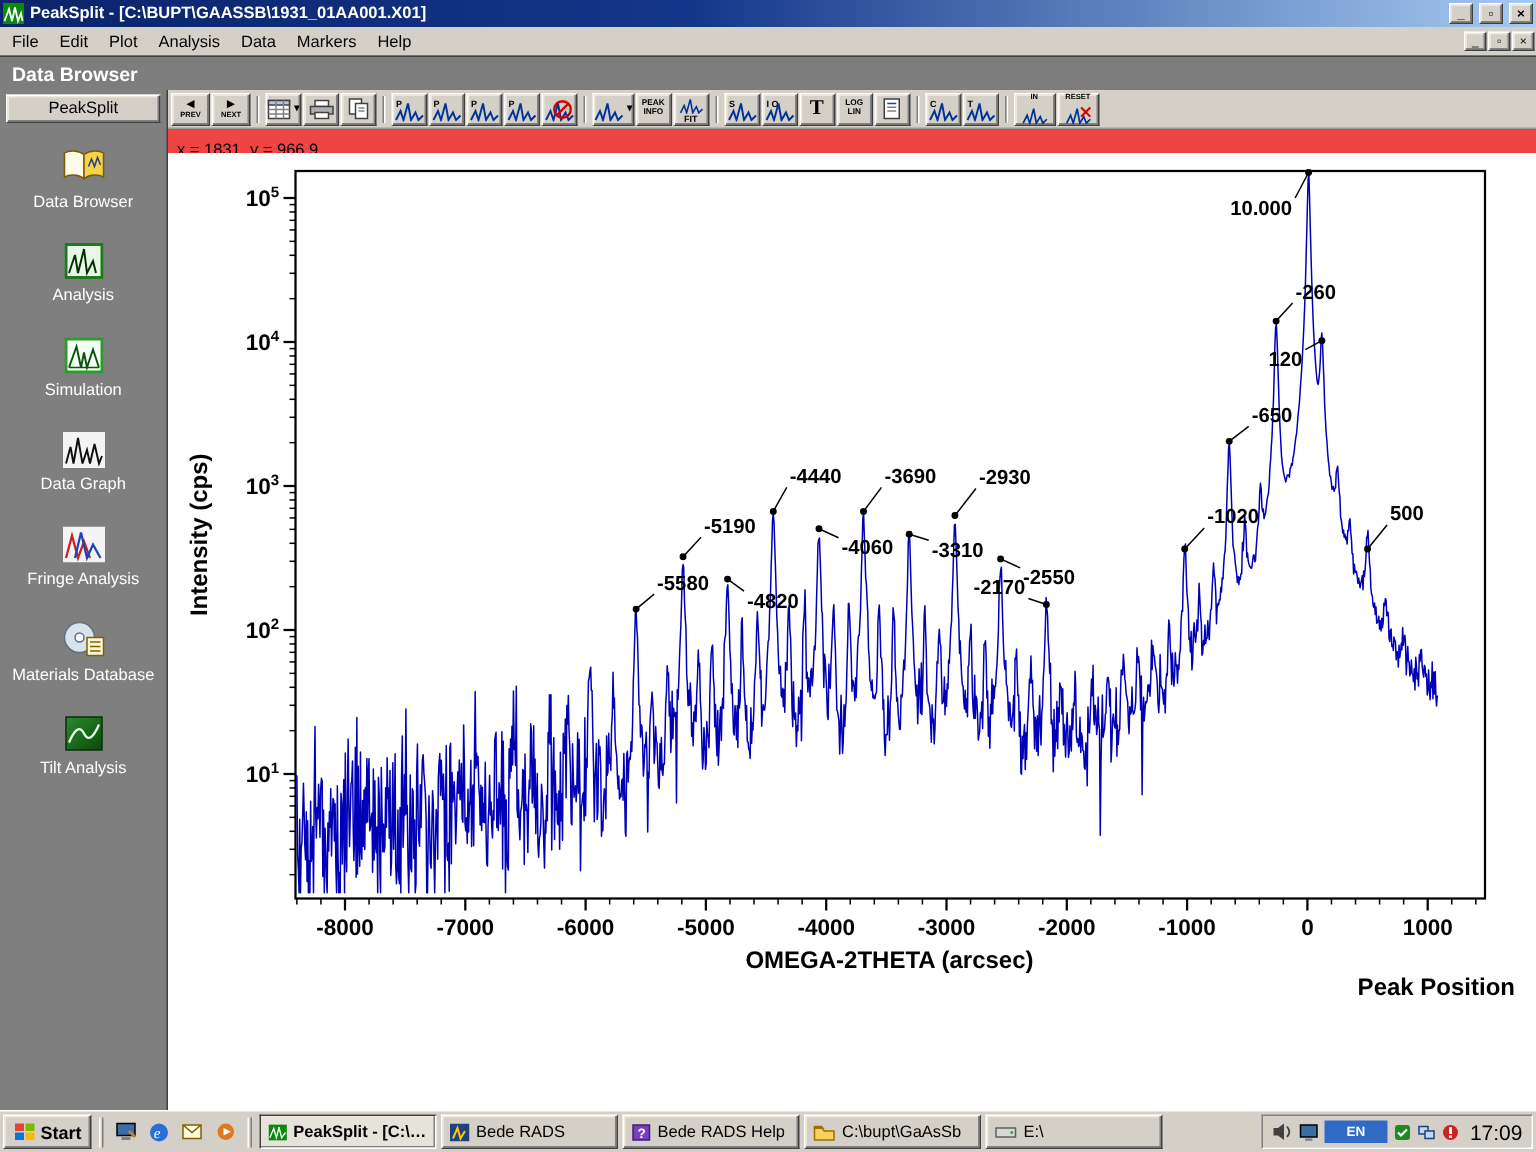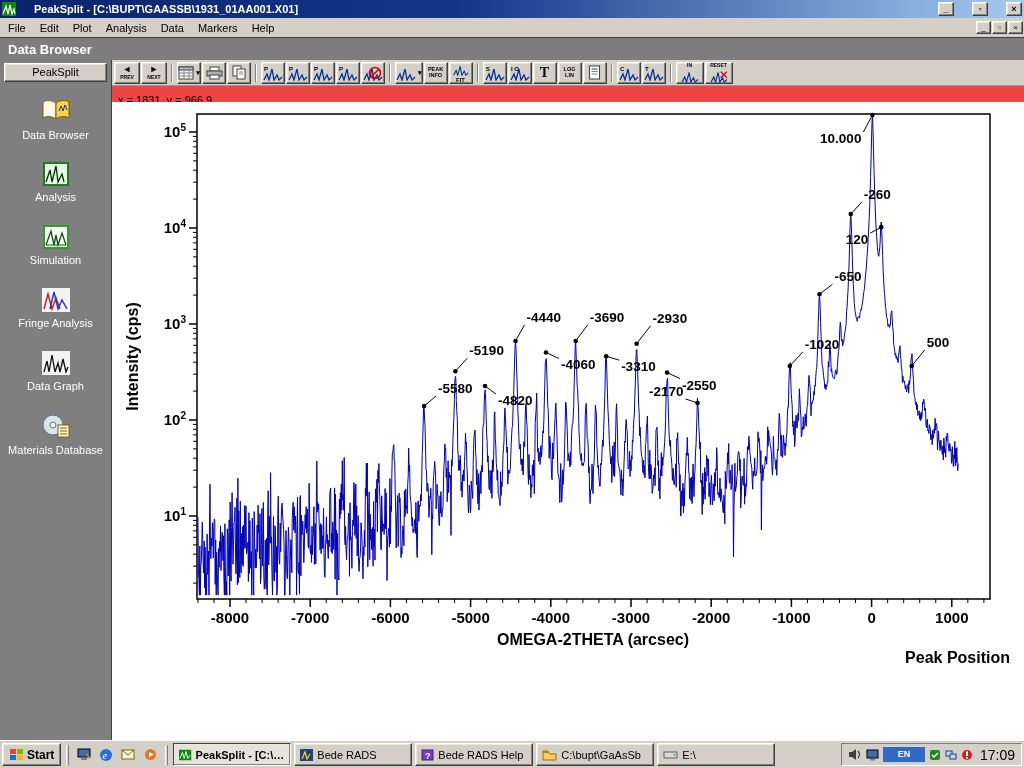--- a/index.html
+++ b/index.html
@@ -3,21 +3,21 @@
 <meta charset="utf-8">
 <style>
   * { box-sizing: border-box; margin:0; padding:0; }
   html,body { width:1024px; height:768px; overflow:hidden; }
   body { font-family:"Liberation Sans",sans-serif; font-size:11px; background:#d4d0c8; color:#000; }
   .raised { border:1px solid; border-color:#ffffff #404040 #404040 #ffffff; box-shadow: inset -1px -1px 0 #808080, inset 1px 1px 0 #ece9d8; background:#d4d0c8; }
   .sunken { border:1px solid; border-color:#808080 #ffffff #ffffff #808080; }
   .app { display:flex; flex-direction:column; width:1024px; height:768px; }
 
   
-  .titlebar { height:18px; display:flex; align-items:center; gap:18px; padding:1px 2px;
+  .titlebar { height:18px; display:flex; align-items:center; gap:4px; padding:1px 2px;
     background:linear-gradient(to right,#0a246a 0%,#14368a 45%,#a6caf0 100%); color:#fff; font-weight:bold; }
   .win-btn { width:16px; height:14px; font-size:9px; line-height:12px; text-align:center; color:#000; font-weight:bold; cursor:default; }
   .spacer { flex:1; }
 
   
   .menubar { height:19px; display:flex; align-items:center; padding:0 1px; background:#d4d0c8; }
   .menu-item { padding:2px 7px; cursor:default; }
   .mdi-btn { width:15px; height:13px; font-size:8px; line-height:11px; text-align:center; margin-left:1px; }
 
   
@@ -120,42 +120,55 @@
             <svg width="26" height="24" viewBox="0 0 26 24">
               <rect x="1" y="1" width="24" height="22" fill="#f2fff2" stroke="#2f9a2f" stroke-width="2"></rect>
               <polyline points="3,20 8,6 11,20 13,10 15,20 19,8 23,20" stroke="#105010" fill="none" stroke-width="1.3"></polyline>
               <line x1="3" y1="20" x2="23" y2="20" stroke="#105010"></line>
             </svg>
             <span class="lbl">Simulation</span>
           </div>
           <div class="side-item">
             <svg width="28" height="24" viewBox="0 0 28 24">
               <rect x="0" y="0" width="28" height="24" fill="#f4f4f4"></rect>
-              <polyline points="2,21 6,6 10,21 14,10 18,21" stroke="#cc2020" fill="none" stroke-width="1.5"></polyline>
-              <polyline points="8,21 12,4 16,21 20,12 25,21" stroke="#2040c0" fill="none" stroke-width="1.5"></polyline>
-            </svg>
-            <span class="lbl">Fringe Analysis</span>
+              <polyline points="2,21 5,10 7,21 10,4 13,21 16,12 18,21 21,8 24,21 26,16" stroke="#101010" fill="none" stroke-width="1.3"></polyline>
+            </svg>
+            <span class="lbl">Data Graph</span>
           </div>
           <div class="side-item">
             <svg width="28" height="24" viewBox="0 0 28 24">
               <rect x="0" y="0" width="28" height="24" fill="#f4f4f4"></rect>
-              <polyline points="2,21 5,10 7,21 10,4 13,21 16,12 18,21 21,8 24,21 26,16" stroke="#101010" fill="none" stroke-width="1.3"></polyline>
-            </svg>
-            <span class="lbl">Data Graph</span>
+              <polyline points="2,21 6,6 10,21 14,10 18,21" stroke="#cc2020" fill="none" stroke-width="1.5"></polyline>
+              <polyline points="8,21 12,4 16,21 20,12 25,21" stroke="#2040c0" fill="none" stroke-width="1.5"></polyline>
+            </svg>
+            <span class="lbl">Fringe Analysis</span>
           </div>
           <div class="side-item">
             <svg width="28" height="26" viewBox="0 0 28 26">
               <circle cx="11" cy="12" r="10" fill="#d8e4ec" stroke="#607080"></circle>
               <circle cx="11" cy="12" r="3" fill="#f8fcff" stroke="#607080"></circle>
               <rect x="16" y="12" width="11" height="12" fill="#fff8d8" stroke="#806000"></rect>
               <line x1="18" y1="15" x2="25" y2="15" stroke="#806000"></line>
               <line x1="18" y1="18" x2="25" y2="18" stroke="#806000"></line>
               <line x1="18" y1="21" x2="25" y2="21" stroke="#806000"></line>
             </svg>
             <span class="lbl">Materials Database</span>
+          </div>
+          <div class="side-item">
+            <svg width="26" height="24" viewBox="0 0 26 24">
+              <defs>
+                <linearGradient id="tg" x1="0" y1="0" x2="1" y2="1">
+                  <stop offset="0" stop-color="#2c8a2c"></stop>
+                  <stop offset="1" stop-color="#0c4a0c"></stop>
+                </linearGradient>
+              </defs>
+              <rect x="1" y="1" width="24" height="22" fill="url(#tg)" stroke="#063006"></rect>
+              <path d="M3,18 Q9,4 13,12 T23,6" stroke="#eaffea" fill="none" stroke-width="1.5"></path>
+            </svg>
+            <span class="lbl">Tilt Analysis</span>
           </div>
         </div>
     </div>
 
     <div class="main">
       <div class="toolbar" id="toolbar">
           <div class="tb-btn raised" style="min-width: 26px;">
             <span style="font-size:9px;line-height:9px;">◄</span>
             <span>PREV</span>
           </div>

